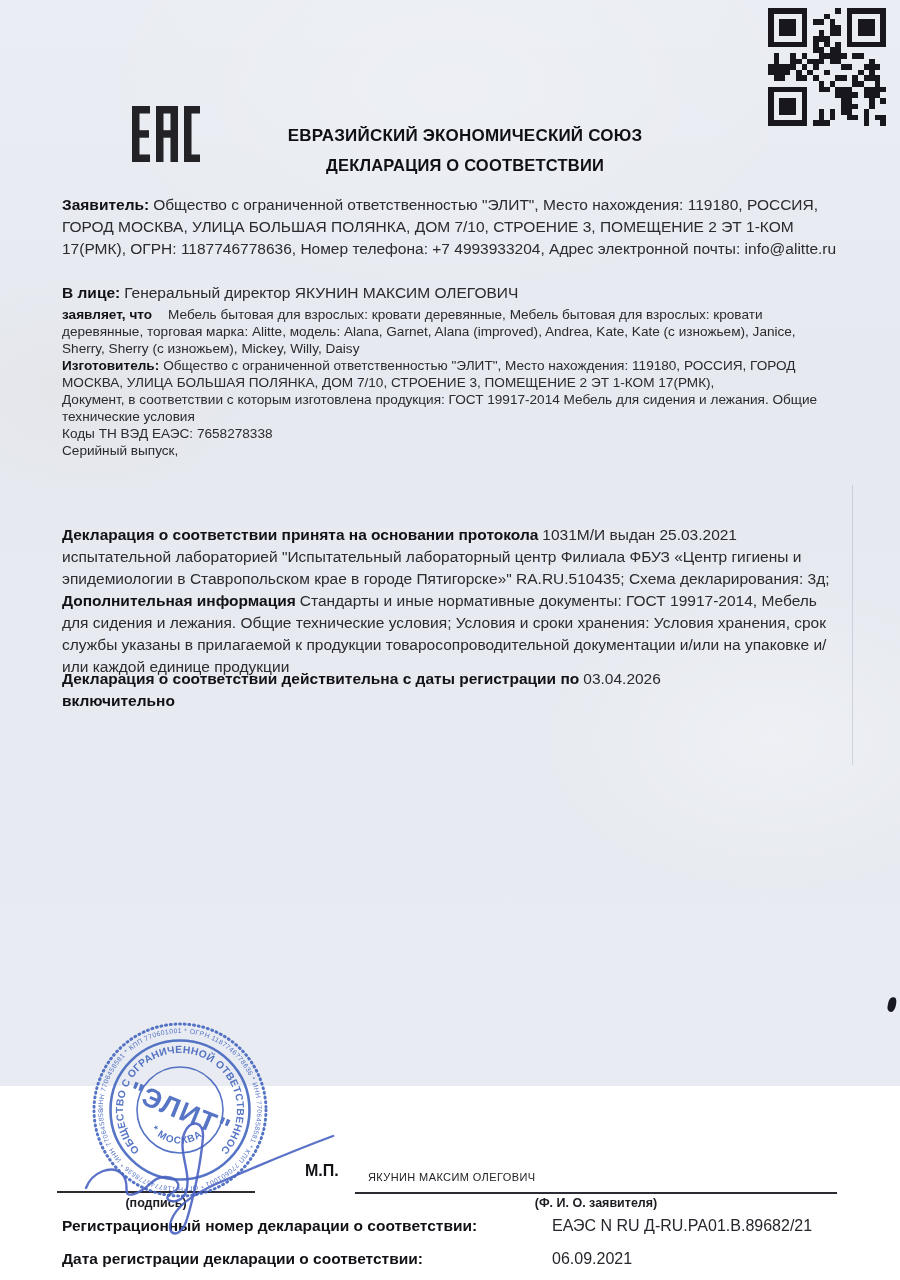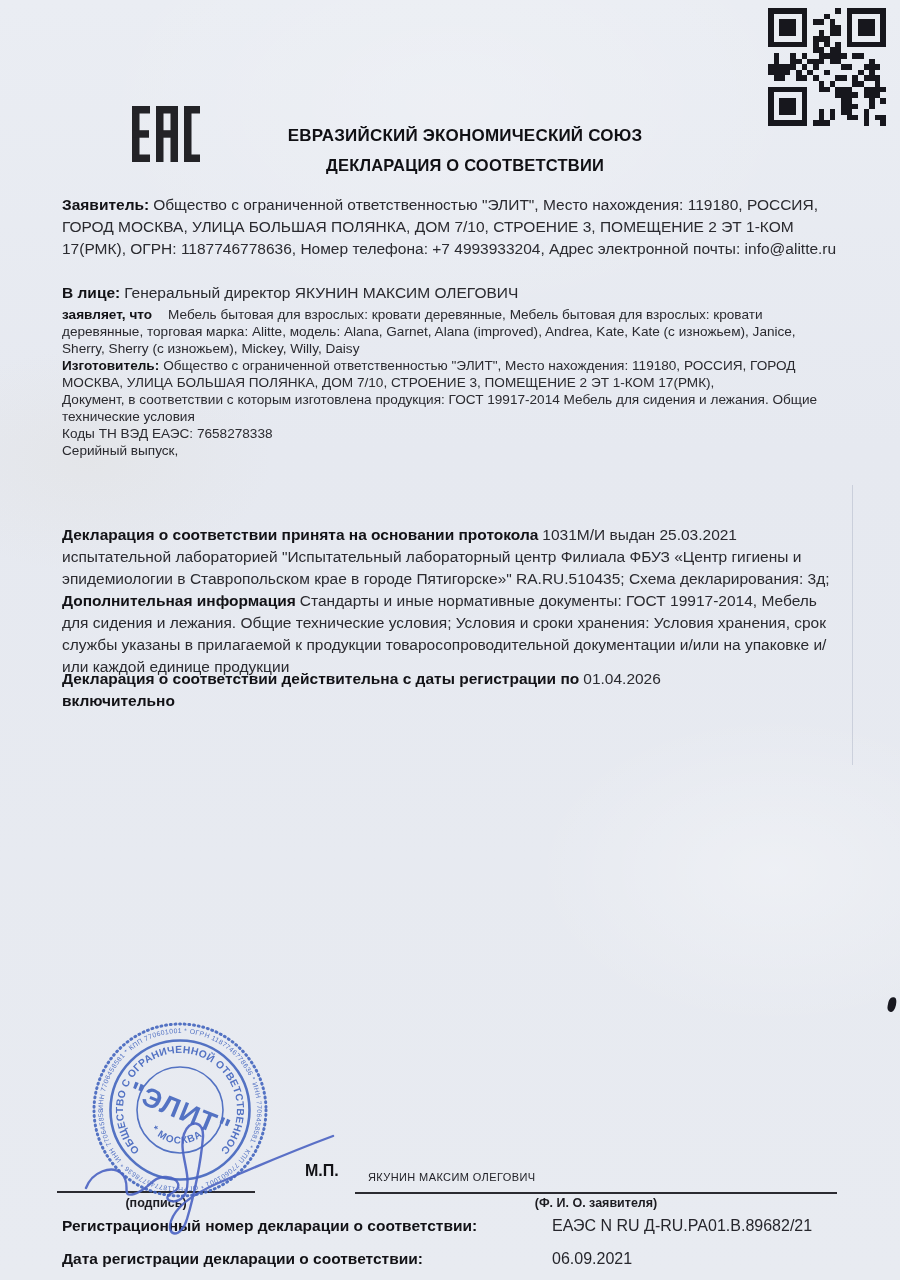--- a/index.html
+++ b/index.html
@@ -1,18 +1,18 @@
 <!DOCTYPE html>
 <html style="--stamp-blue: #3f62bd; --sign-blue: #4a63c2; --ink: #26262a;"><head>
 <meta charset="utf-8">
 <style>
   html,body{margin:0;padding:0;}
   body{width:900px;height:1280px;overflow:hidden;font-family:"Liberation Sans",sans-serif;}
   .page{
-    position:relative;width:900px;height:1280px;
+    position:relative;width:900px;height:1086px;
     background:
       radial-gradient(260px 160px at 10% 36%, rgba(214,208,192,.14), transparent 70%),
       radial-gradient(340px 220px at 86% 68%, rgba(255,255,255,.28), transparent 72%),
       radial-gradient(500px 300px at 50% 8%, rgba(255,255,255,.18), transparent 75%),
       linear-gradient(180deg,#eaedf3 0%,#e6e9f0 35%,#e8ebf1 100%);
     color:#26262a;
   }
   .abs{position:absolute;}
   .para{left:62px;width:784px;font-size:15.5px;line-height:22px;text-align:left;color:#2a2a2f;}
   .para b,.b{font-weight:bold;color:#121216;}
@@ -282,21 +282,21 @@
 
   <div class="abs para" style="top:524px">
     <b class="lbl-gap-sm">Декларация о соответствии принята на основании протокола</b><span>1031М/И выдан 25.03.2021 испытательной лабораторией "Испытательный лабораторный центр Филиала ФБУЗ «Центр гигиены и эпидемиологии в Ставропольском крае в городе Пятигорске»" RA.RU.510435; Схема декларирования: 3д;</span>
   </div>
 
   <div class="abs para" style="top:590px">
     <b class="lbl-gap-sm">Дополнительная информация</b><span>Стандарты и иные нормативные документы: ГОСТ 19917-2014, Мебель для сидения и лежания. Общие технические условия; Условия и сроки хранения: Условия хранения, срок службы указаны в прилагаемой к продукции товаросопроводительной документации и/или на упаковке и/или каждой единице продукции</span>
   </div>
 
   <div class="abs para" style="top:668px">
-    <b class="lbl-gap-sm">Декларация о соответствии действительна с даты регистрации по</b><span>01.04.2026</span>
+    <b class="lbl-gap-sm">Декларация о соответствии действительна с даты регистрации по</b><span>03.04.2026</span>
     <b style="display:block">включительно</b>
   </div>
 
   <div class="rule" style="left:57px;top:1191px;width:198px"></div>
   <div class="caption" style="left:57px;top:1196px;width:198px">(подпись)</div>
 
   <div class="abs mp">М.П.</div>
 
   <div class="abs fio-name">ЯКУНИН МАКСИМ ОЛЕГОВИЧ</div>
   <div class="rule" style="left:355px;top:1192px;width:482px"></div>

